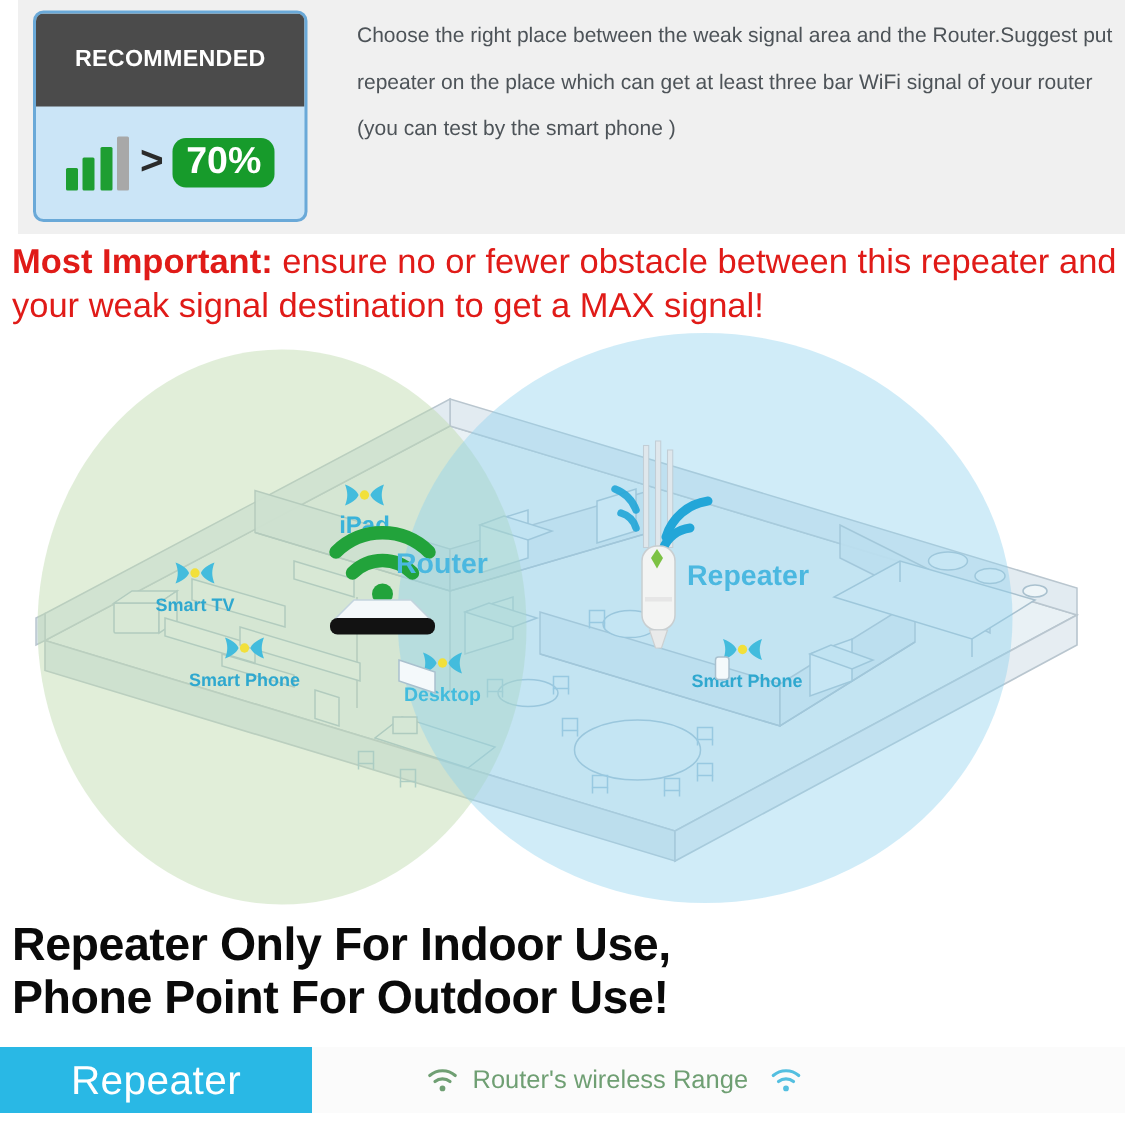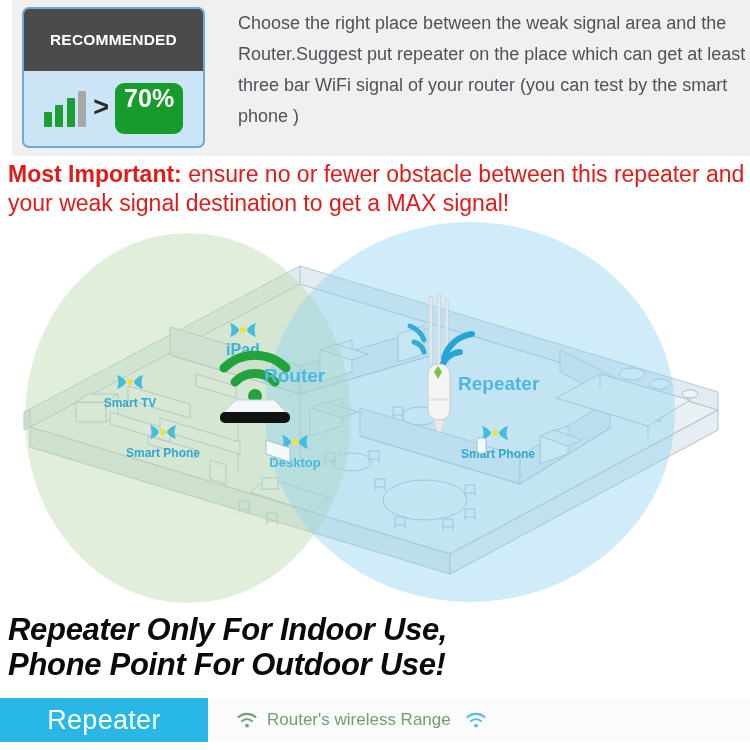--- a/index.html
+++ b/index.html
@@ -36,26 +36,26 @@
   .bars{display:flex;align-items:flex-end;gap:3.5px;height:36px;}
   .bars i{display:block;width:8px;background:#1e9e32;border-radius:1px;}
   .bars i:nth-child(1){height:15px;}
   .bars i:nth-child(2){height:22px;}
   .bars i:nth-child(3){height:29px;}
   .bars i:nth-child(4){height:36px;background:#a8a8a8;}
   .gt{font-size:27px;font-weight:800;color:#2b2b2b;line-height:1;margin:0 1px 3px 2px;
       font-family:"Liberation Sans", sans-serif;}
   .pct{
     background:#179b2b;color:#fff;border-radius:9px;
-    padding:3px 9px 23px 9px;font-size:25px;font-weight:800;line-height:1;
+    padding:3px 9px 5px 9px;font-size:25px;font-weight:800;line-height:1;
     font-family:"Liberation Sans", sans-serif;
   }
   .intro{
     position:absolute;left:226px;top:8px;width:512px;
-    color:#4d5358;font-size:18px;line-height:31px;
+    color:#4d5358;font-size:14px;line-height:31px;
     font-family:"Liberation Sans", sans-serif;
   }
 
   
   .note{
     position:absolute;left:8px;top:160px;width:742px;
     color:#e01b18;font-size:23px;line-height:29px;
     font-family:"Liberation Sans", sans-serif;
   }
   .note b{color:#e01b18;font-weight:700;}
@@ -63,36 +63,35 @@
   
   .diagram{position:absolute;left:0;top:222px;width:750px;height:390px;overflow:hidden;}
   .diagram svg{display:block;}
 
   
   .headline{
     position:absolute;left:8px;top:612px;width:742px;
     color:#0a0a0a;font-size:31px;font-weight:800;line-height:35px;
     letter-spacing:-.3px;
     font-family:"Liberation Sans", sans-serif;
-    font-style:italic;
   }
 
   
   .footer{
     position:absolute;left:0;top:698px;width:750px;height:44px;
     display:flex;align-items:stretch;background:#fbfbfb;
   }
   .footer-tag{
     width:208px;background:#29b8e5;display:flex;align-items:center;justify-content:center;
   }
   .footer-tag span{
     color:#ffffff;font-size:27px;font-weight:500;letter-spacing:.3px;
     font-family:"Liberation Sans", sans-serif;
   }
-  .footer-legend{flex:1;display:flex;align-items:center;gap:14px;padding-left:28px;}
+  .footer-legend{flex:1;display:flex;align-items:center;gap:14px;padding-left:28px;margin-left:48px;}
   .leg{display:flex;align-items:center;gap:9px;}
   .leg span{font-size:17px;font-family:"Liberation Sans", sans-serif;white-space:nowrap;}
   .leg-router span{color:#6f9f73;}
   .leg-ext span{color:#54bfe0;}
 </style>
 </head>
 <body>
 
 <div class="page">
 

